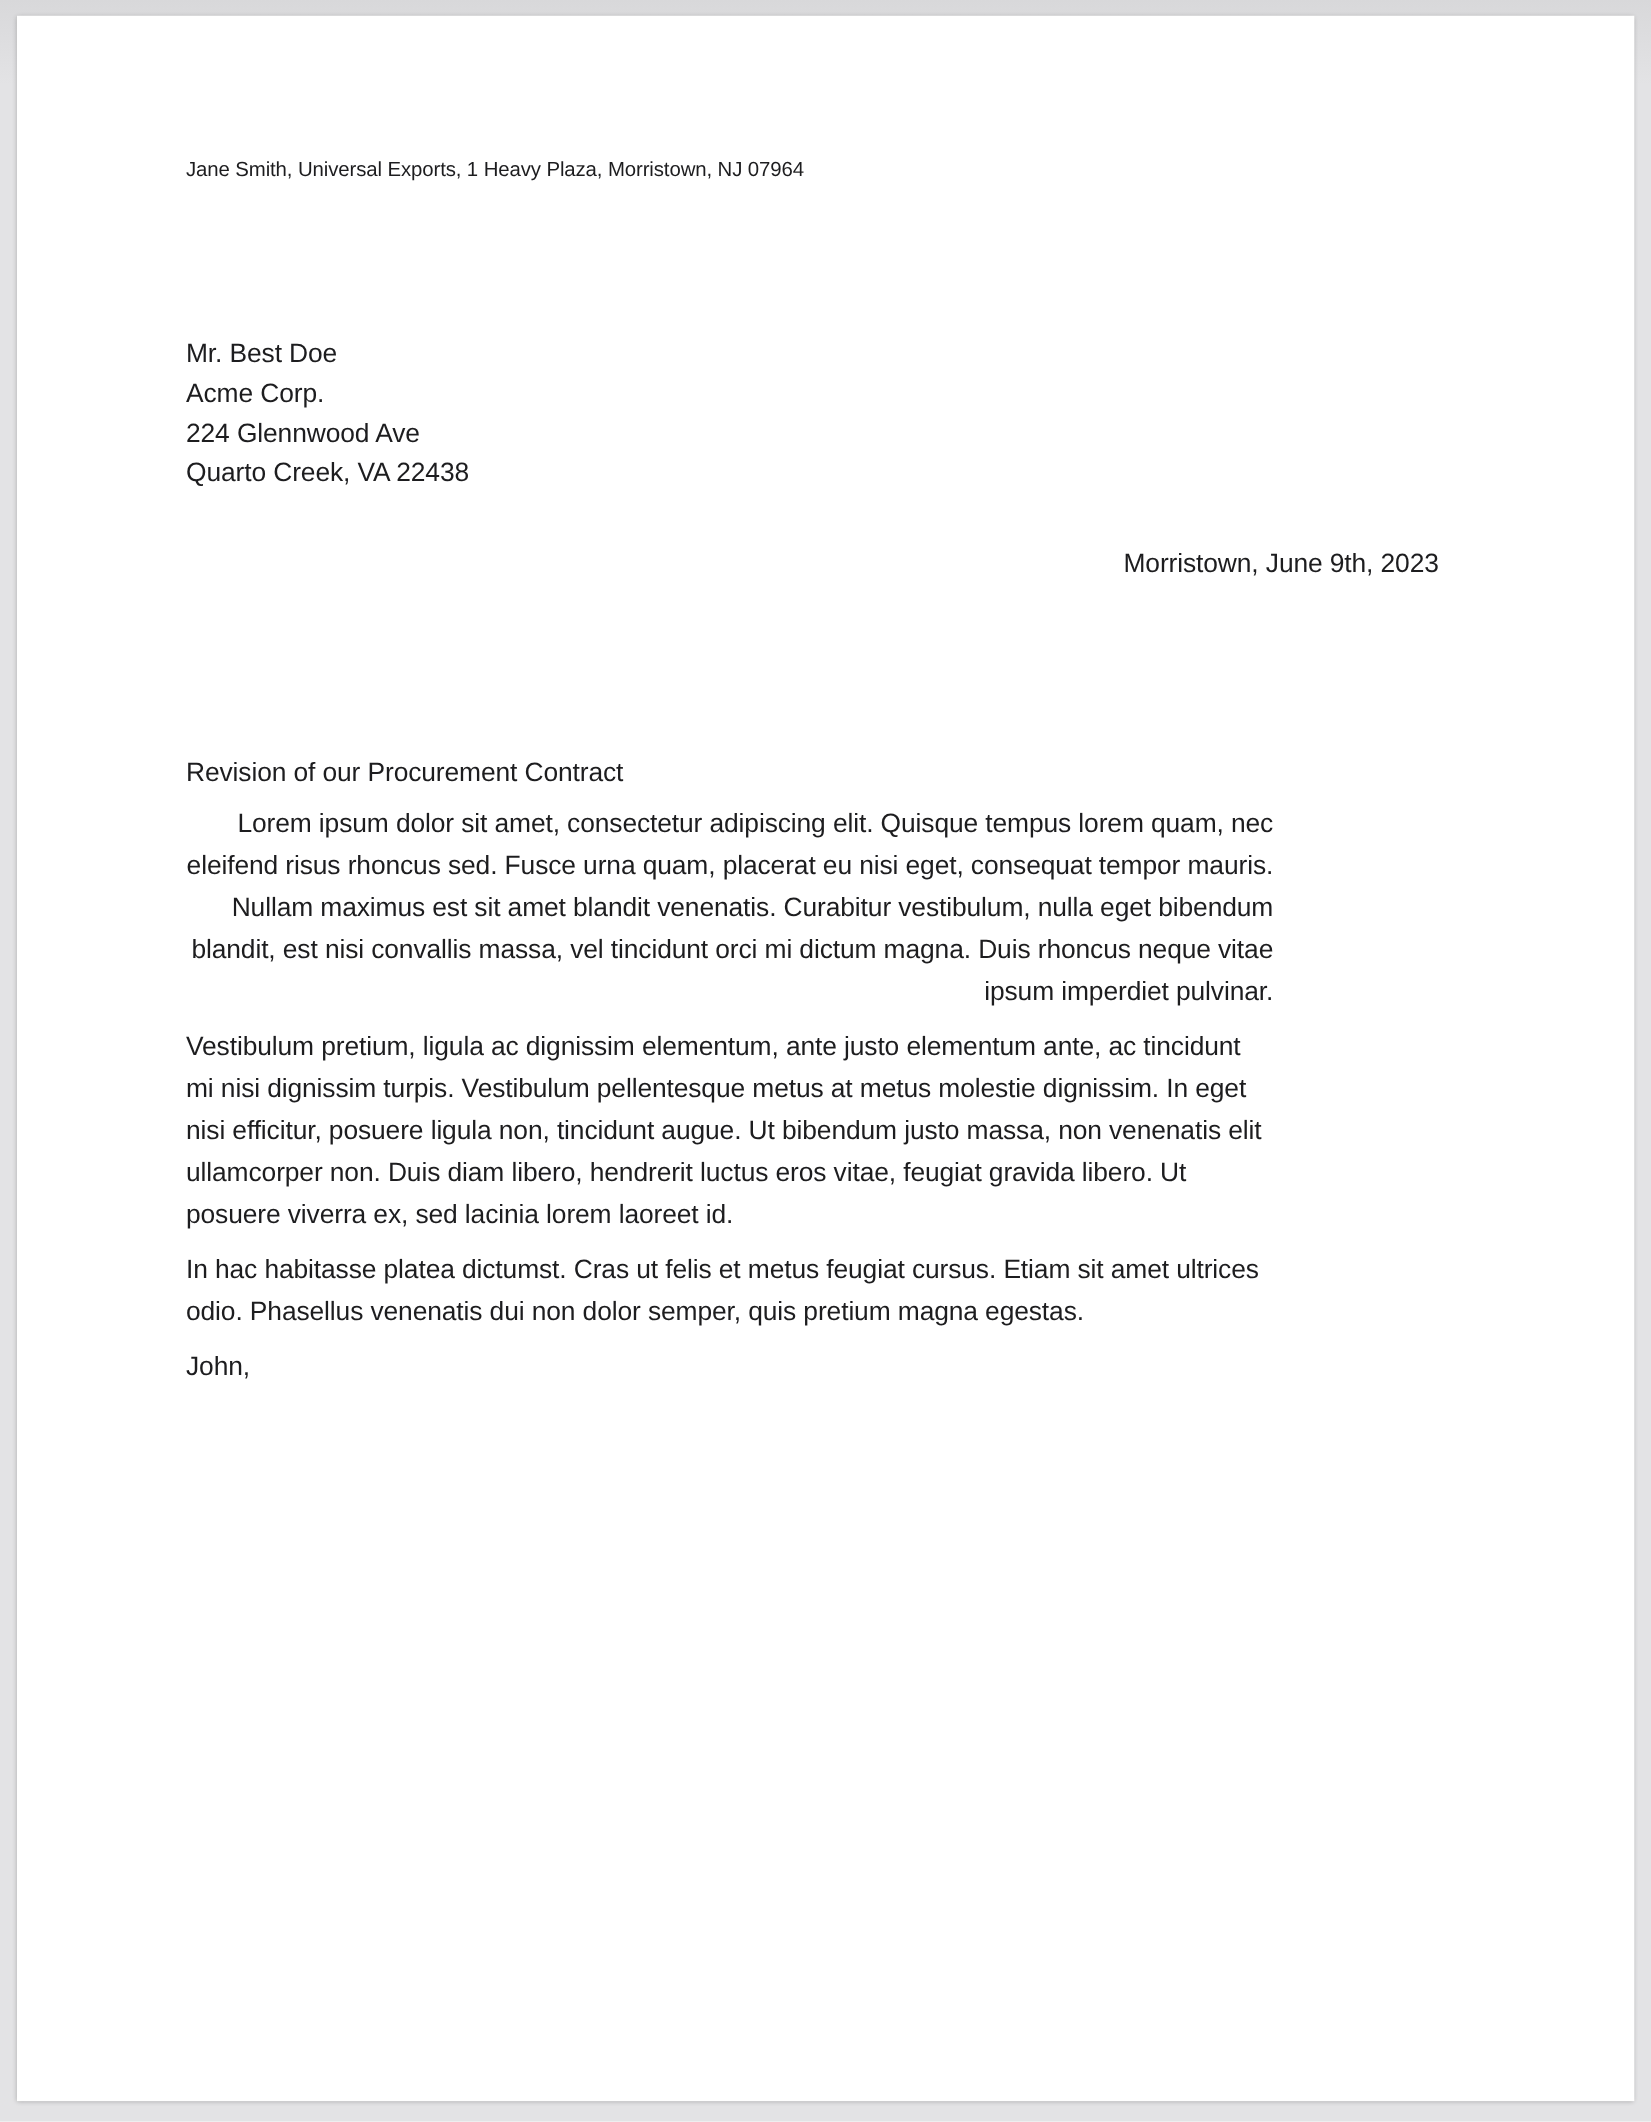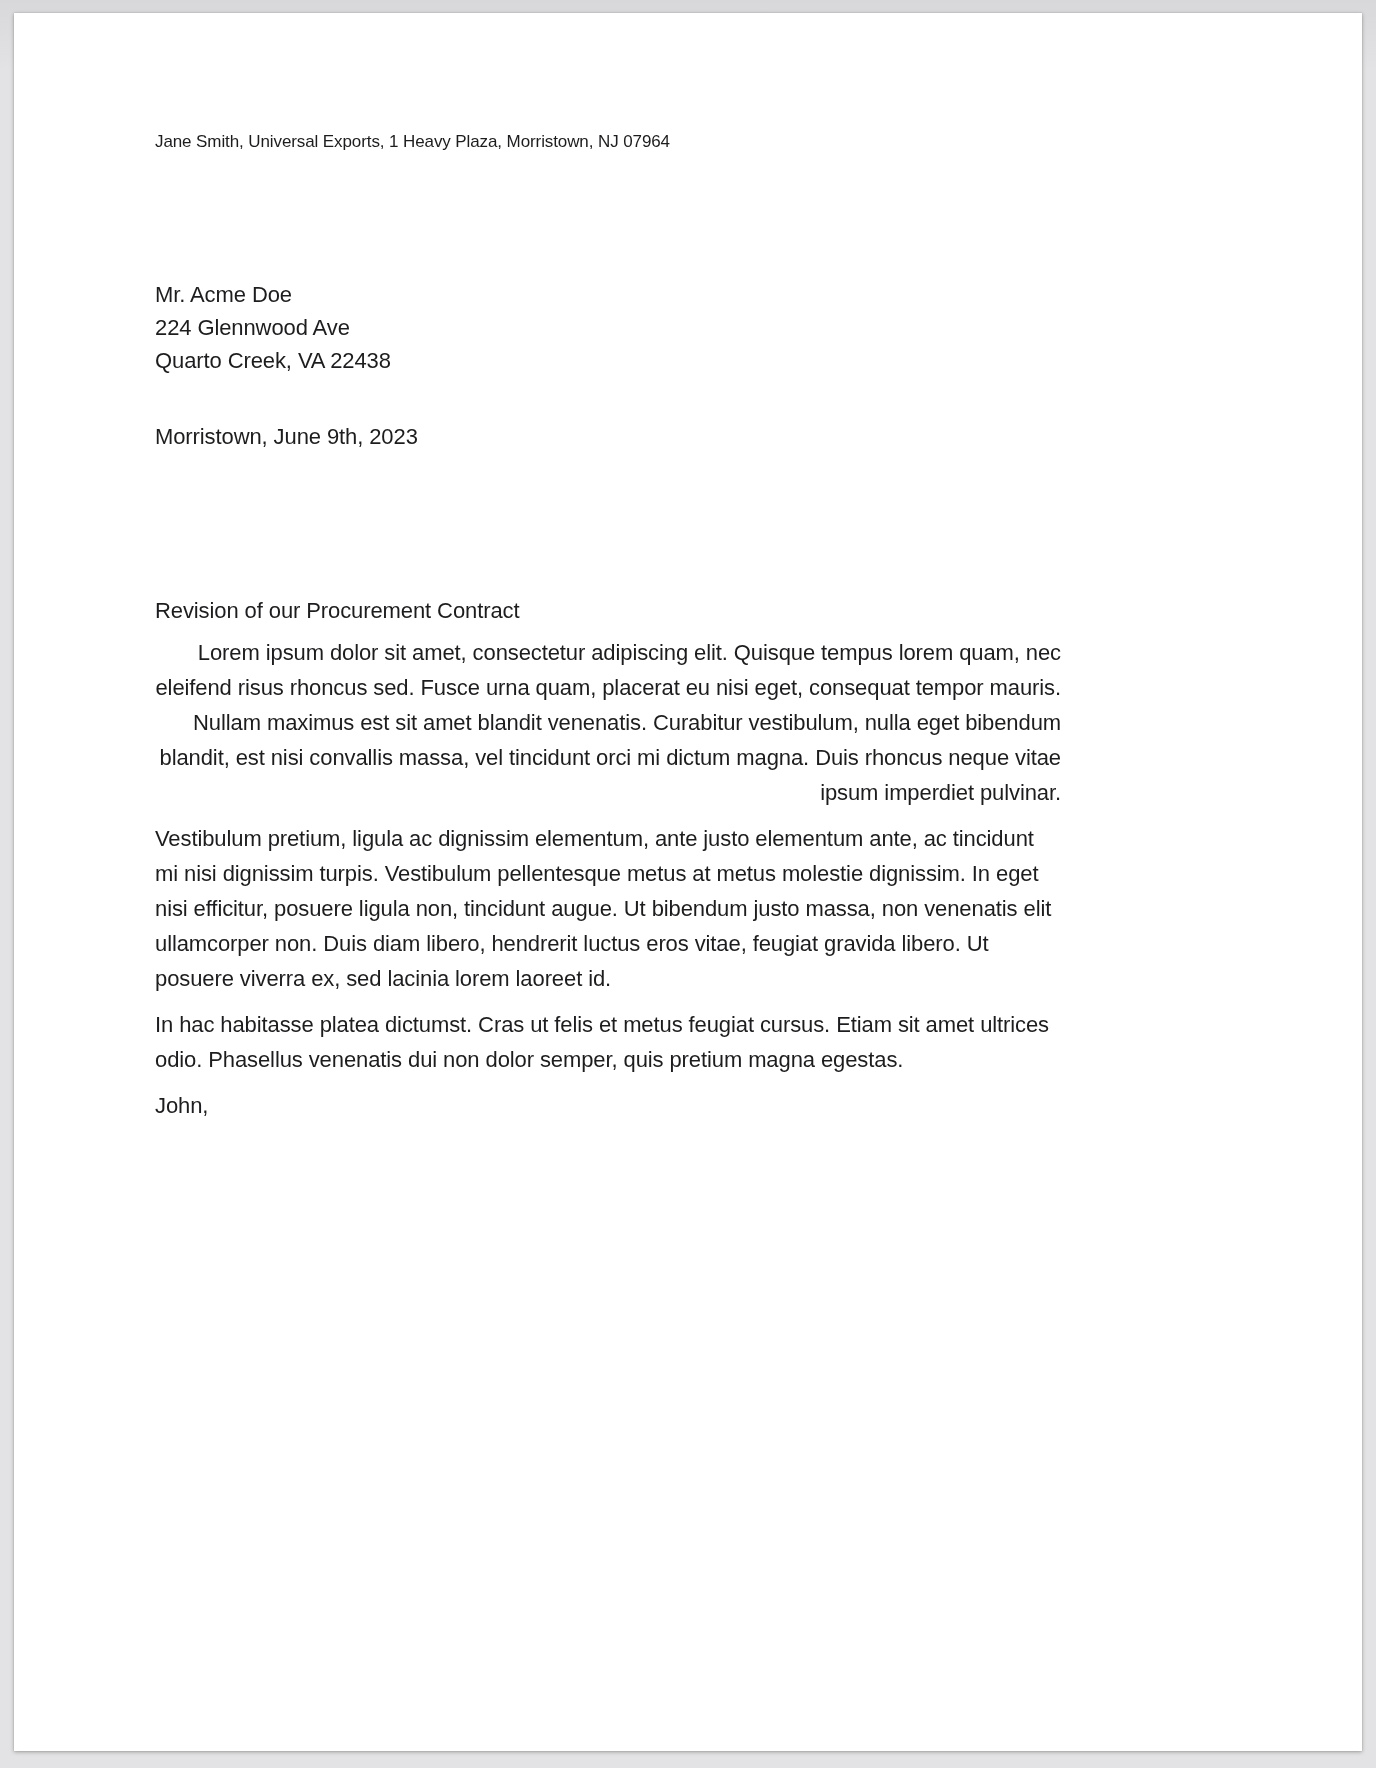--- a/index.html
+++ b/index.html
@@ -39,20 +39,21 @@
     font-size:22px;
     line-height:33px;
     max-width:906px;
     letter-spacing:-0.1px;
   }
   .date-row{
     margin-top:43px;
     width:1044px;
     font-size:22px;
     line-height:33px;
+    text-align:right;
     letter-spacing:-0.1px;
   }
   .subject{
     margin-top:140px;
     font-size:22px;
     line-height:35px;
     font-weight:normal;
     max-width:906px;
     letter-spacing:-0.1px;
   }
@@ -89,21 +90,22 @@
 </style>
 </head>
 <body>
 
 <div class="page">
   <div class="content">
 
     <div class="sender-line">Jane Smith, Universal Exports, 1 Heavy Plaza, Morristown, NJ 07964</div>
 
     <div class="recipient">
-      <div>Mr. Acme Doe</div>
+      <div>Mr. Best Doe</div>
+      <div>Acme Corp.</div>
       <div>224 Glennwood Ave</div>
       <div>Quarto Creek, VA 22438</div>
     </div>
 
     <div class="date-row">Morristown, June 9th, 2023</div>
 
     <div class="subject">Revision of our Procurement Contract</div>
 
 
     <p class="body-paragraph first">Lorem ipsum dolor sit amet, consectetur adipiscing elit. Quisque tempus lorem quam, nec eleifend risus rhoncus sed. Fusce urna quam, placerat eu nisi eget, consequat tempor mauris. Nullam maximus est sit amet blandit venenatis. Curabitur vestibulum, nulla eget bibendum blandit, est nisi convallis massa, vel tincidunt orci mi dictum magna. Duis rhoncus neque vitae ipsum imperdiet pulvinar.</p>

